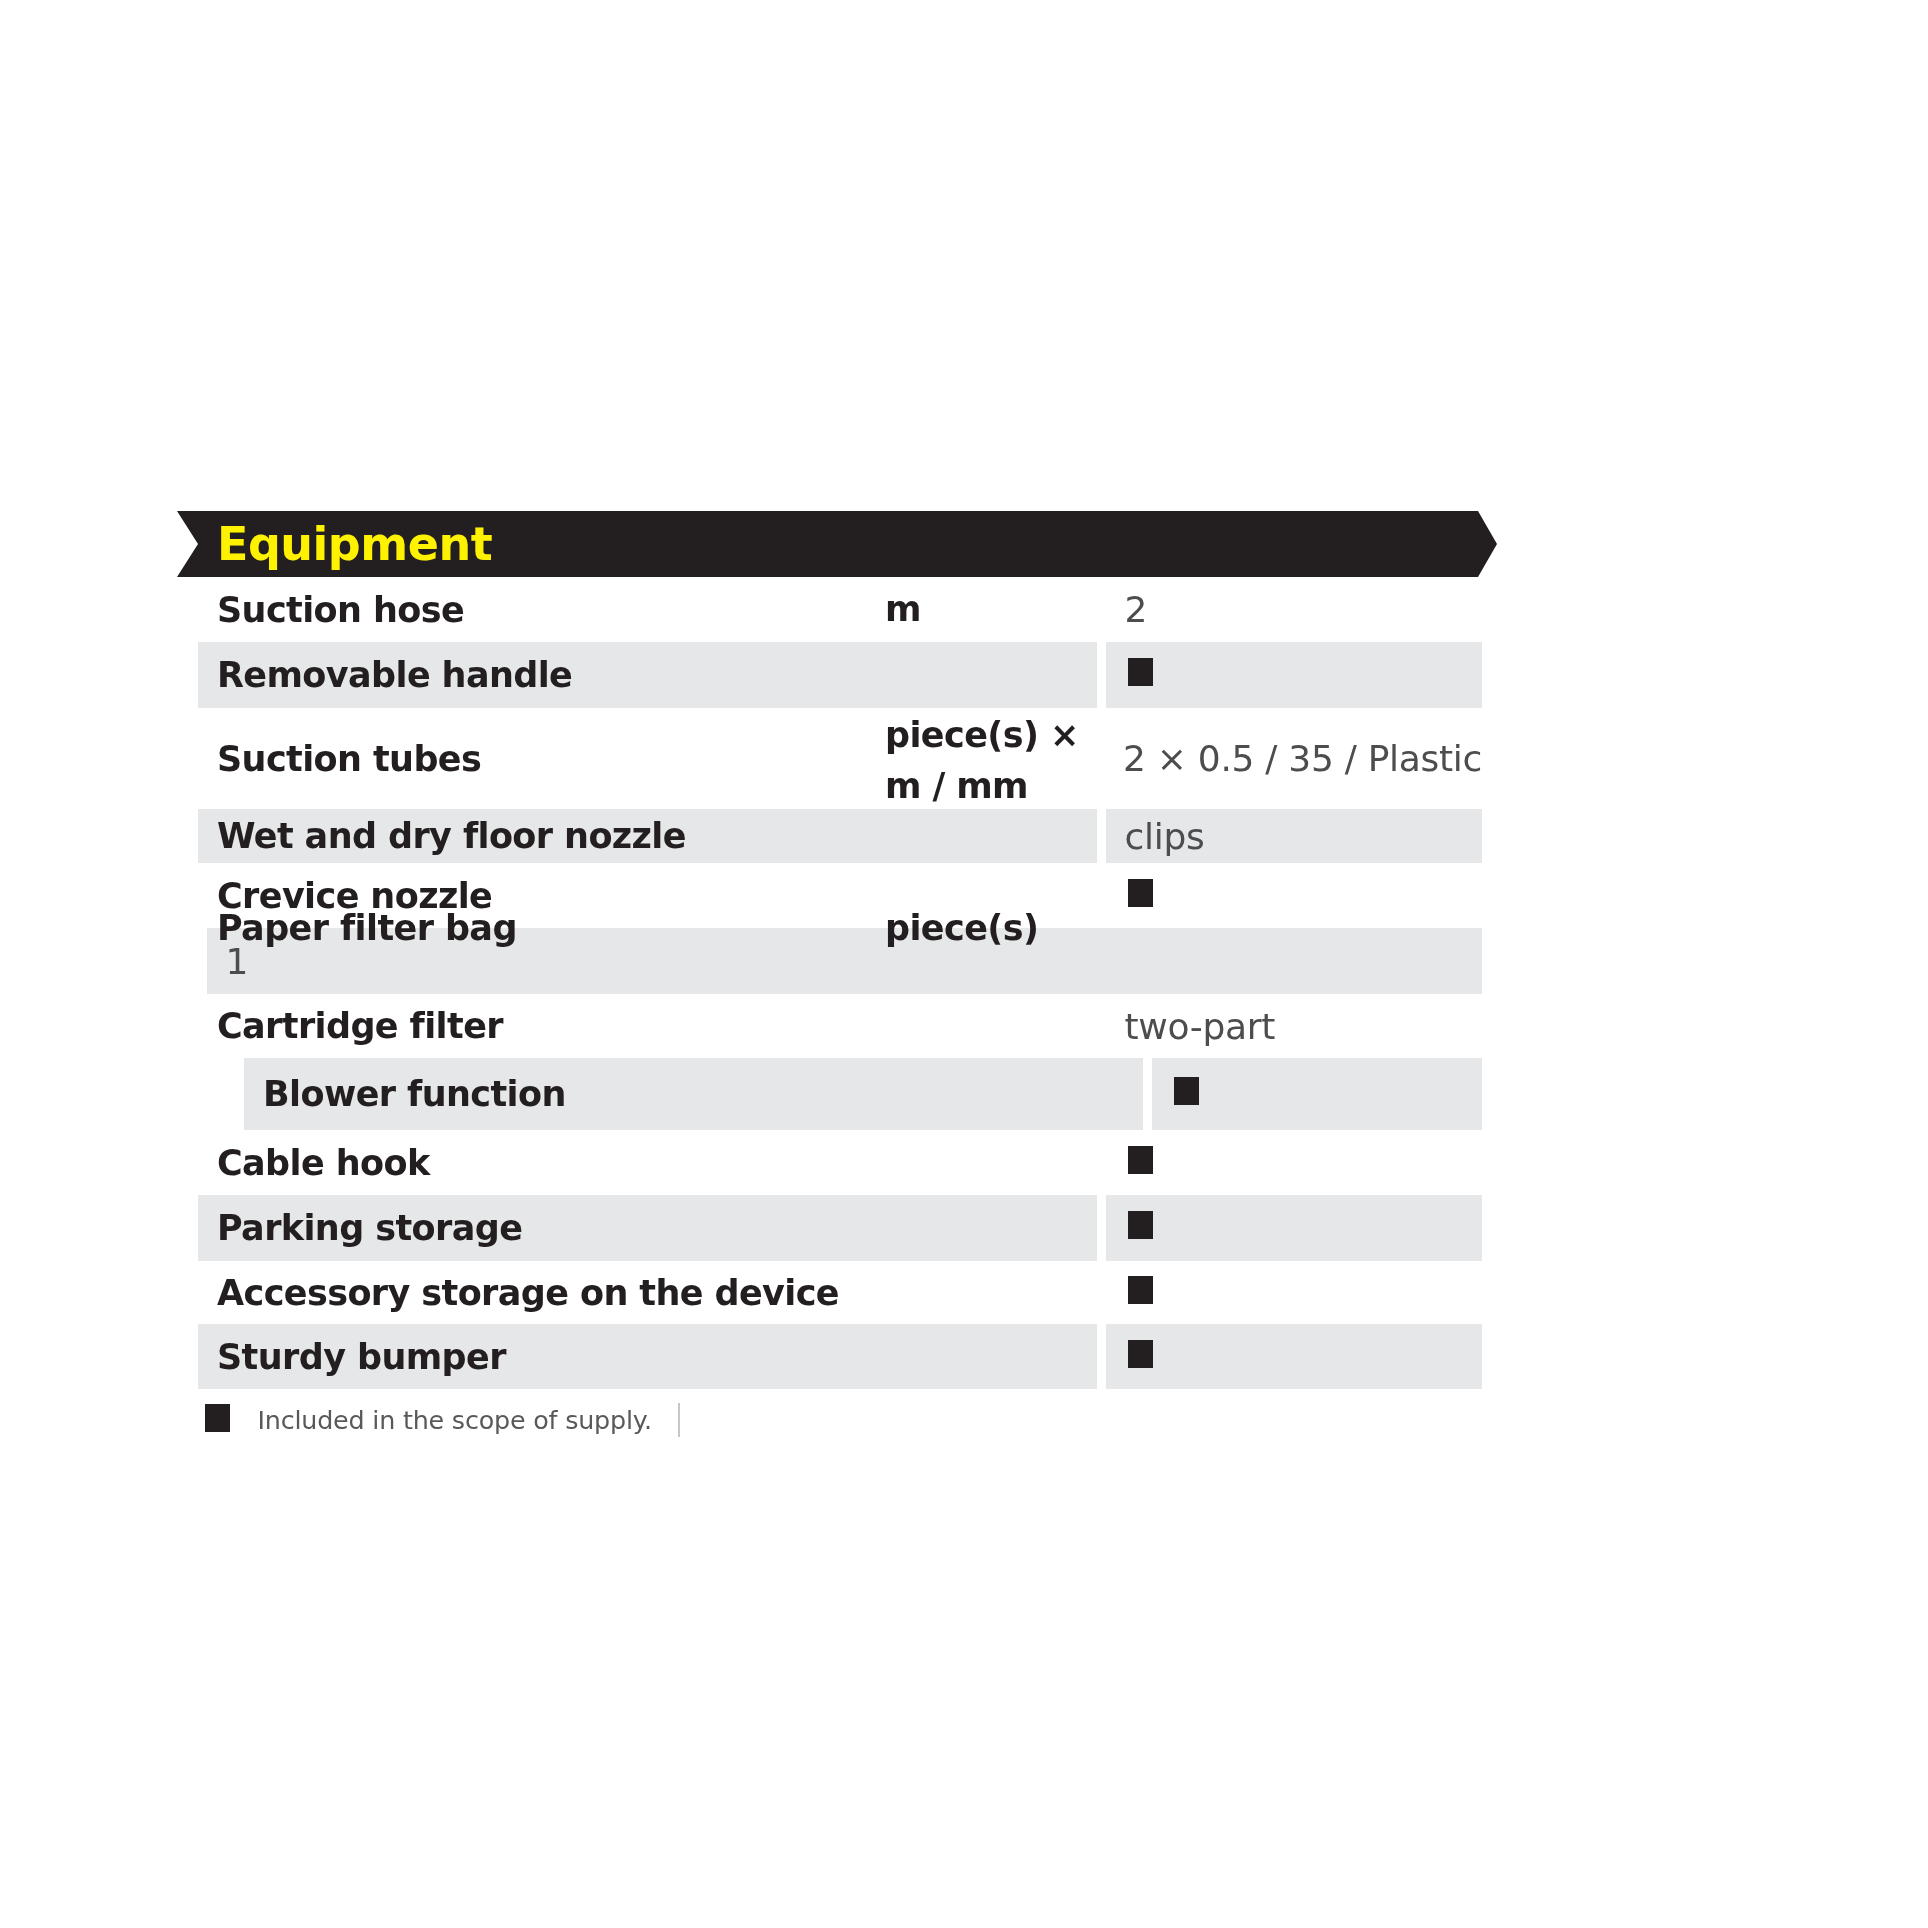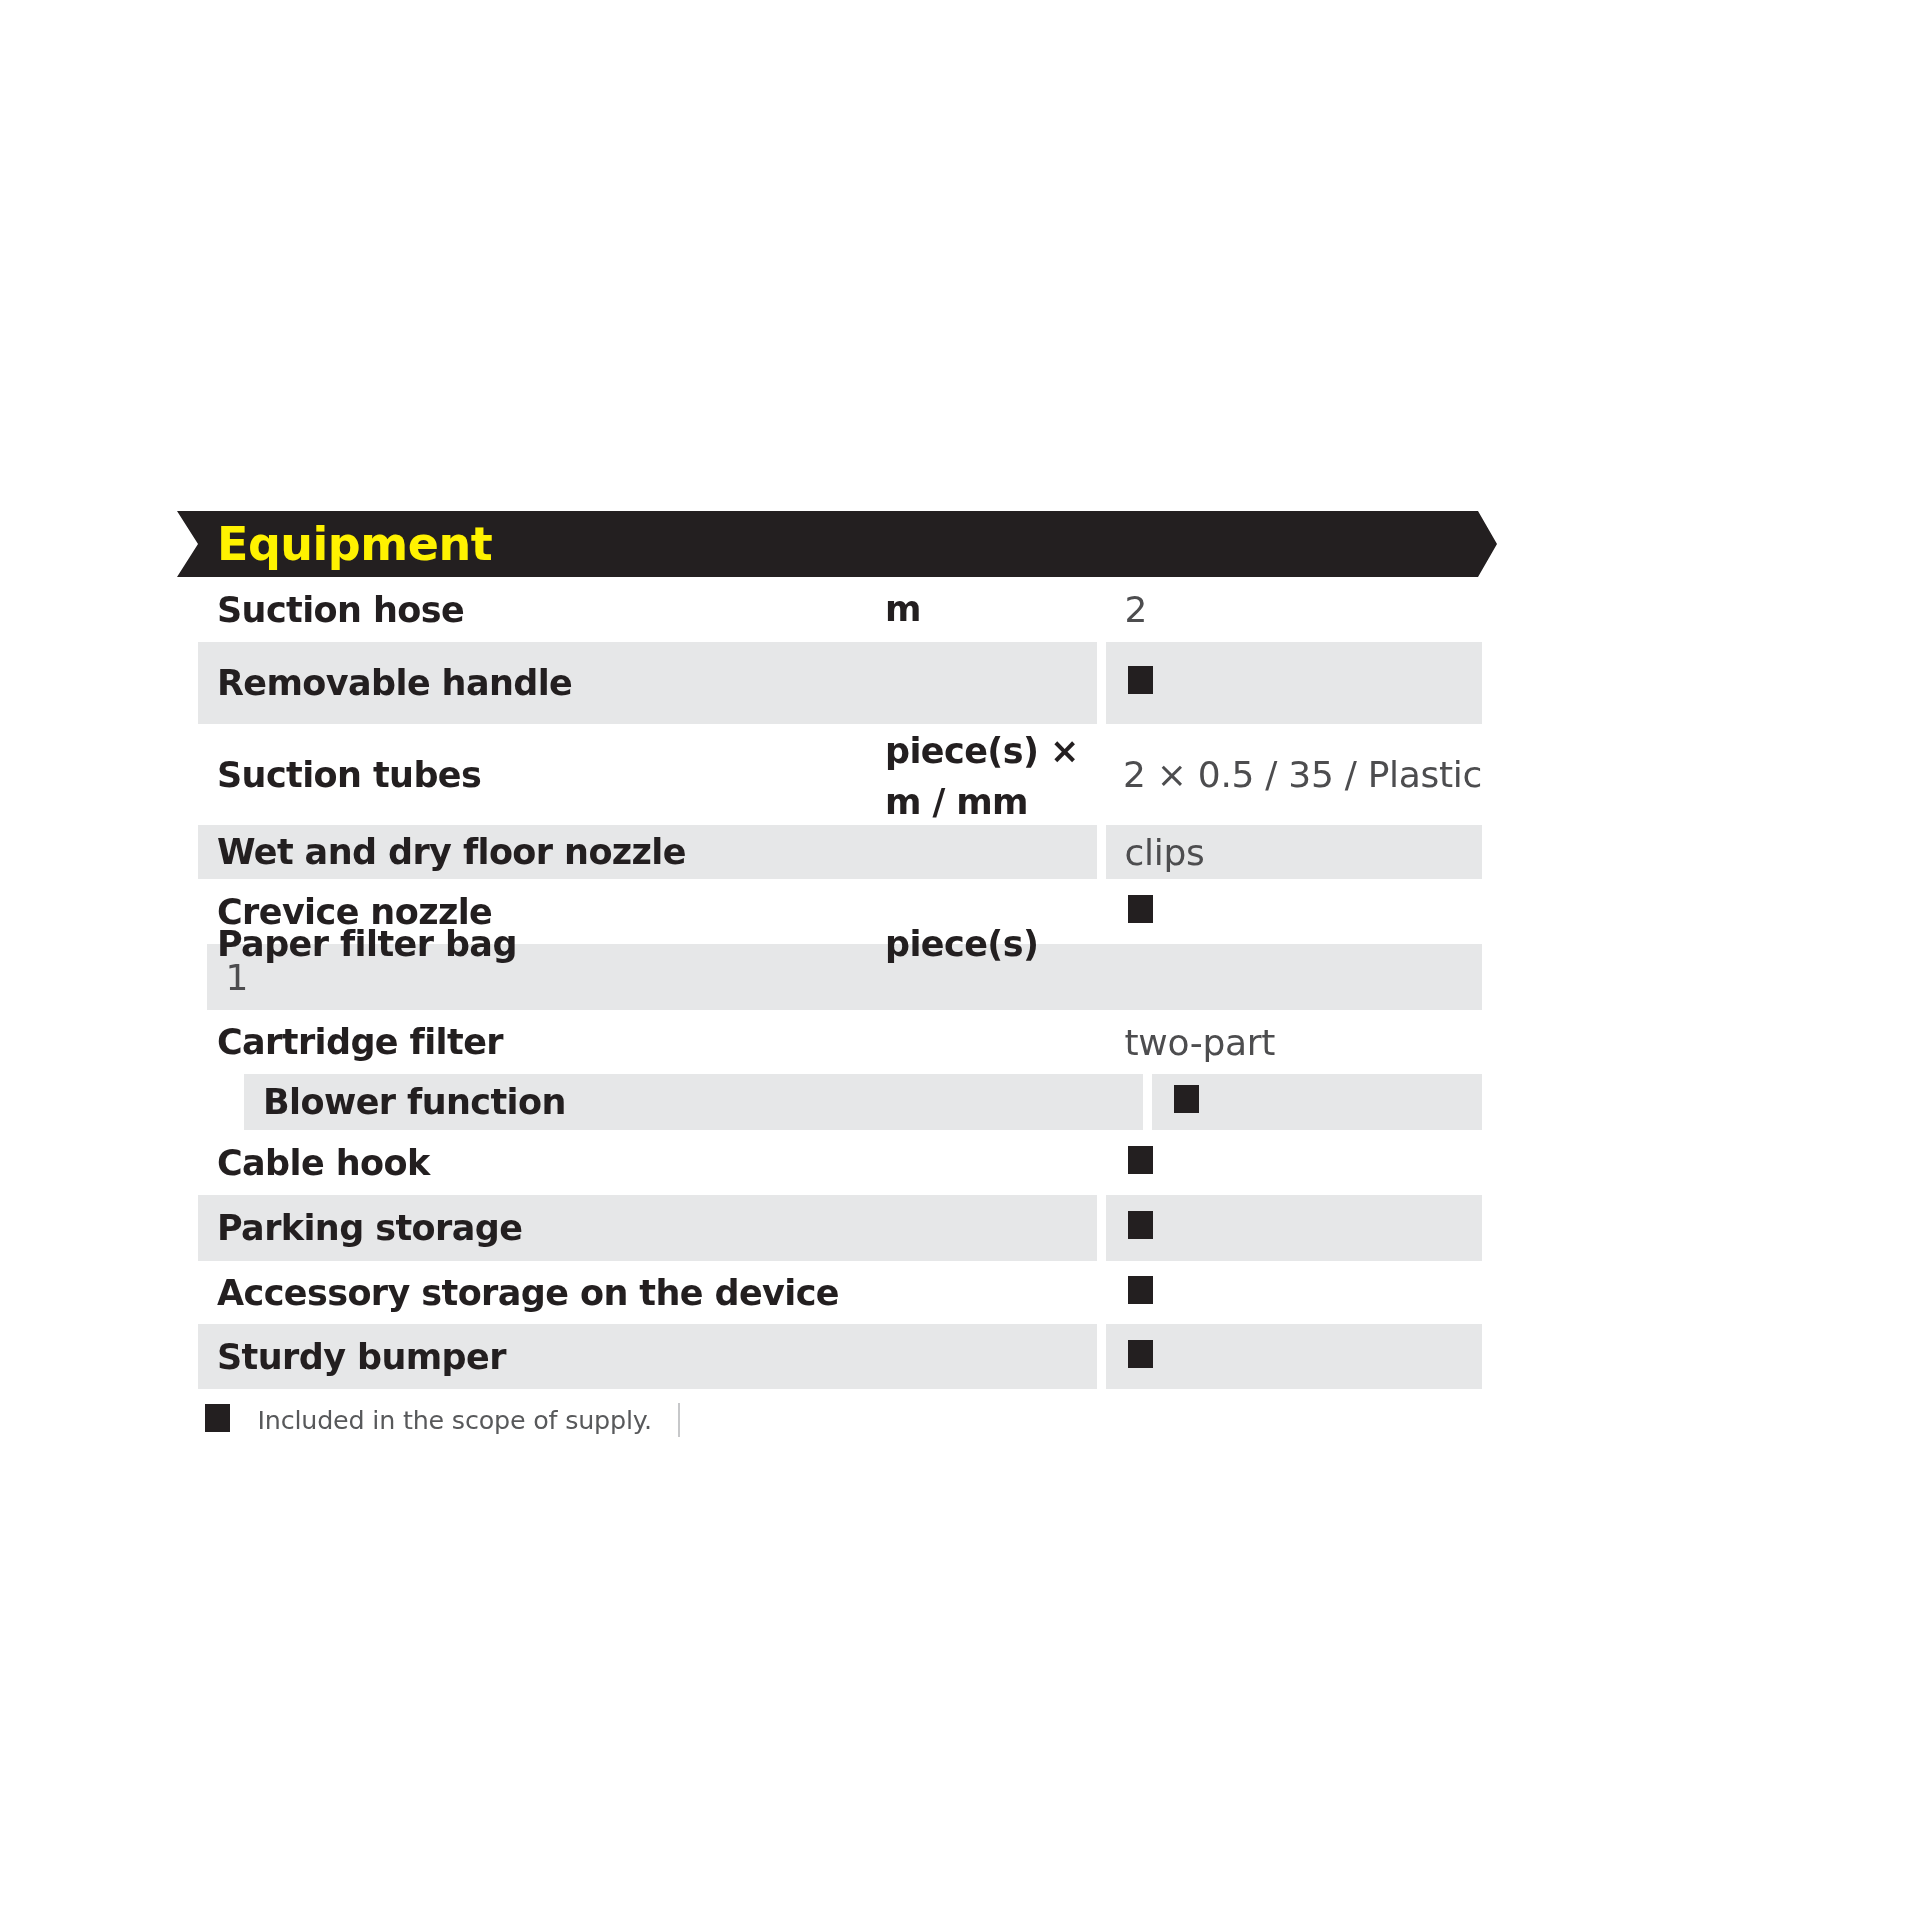--- a/index.html
+++ b/index.html
@@ -63,21 +63,21 @@
   <div class="row" style="height:65px;">
     <div class="lbl-cell">
       <span class="lbl">Suction hose</span>
       <span class="unit">m</span>
     </div>
     <div class="val-cell">
       <span class="val">2</span>
     </div>
   </div>
 
-  <div class="row shaded" style="height:82px;">
+  <div class="row shaded" style="height:66px;">
     <div class="lbl-cell">
       <span class="lbl">Removable handle</span>
     </div>
     <div class="val-cell">
       <span class="bullet"></span>
     </div>
   </div>
 
   <div class="row" style="height:101px;">
     <div class="lbl-cell">
@@ -122,21 +122,21 @@
 
   <div class="row" style="height:64px;">
     <div class="lbl-cell">
       <span class="lbl">Cartridge filter</span>
     </div>
     <div class="val-cell">
       <span class="val">two-part</span>
     </div>
   </div>
 
-  <div class="row shaded" style="height:56px;padding-left:46px;">
+  <div class="row shaded" style="height:72px;padding-left:46px;">
     <div class="lbl-cell">
       <span class="lbl">Blower function</span>
     </div>
     <div class="val-cell">
       <span class="bullet"></span>
     </div>
   </div>
 
   <div class="row" style="height:65px;">
     <div class="lbl-cell">

